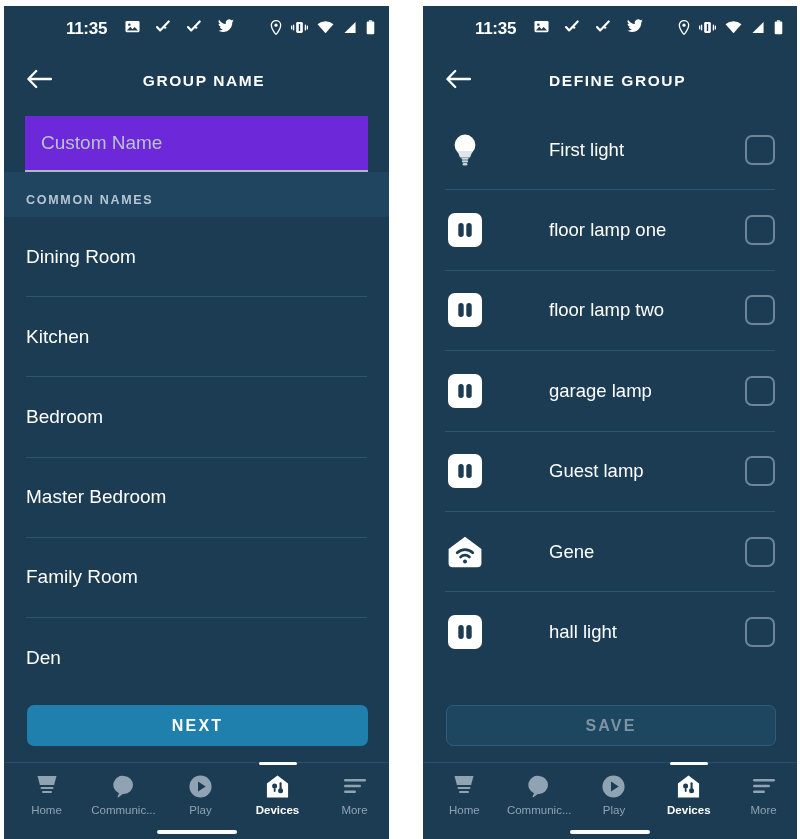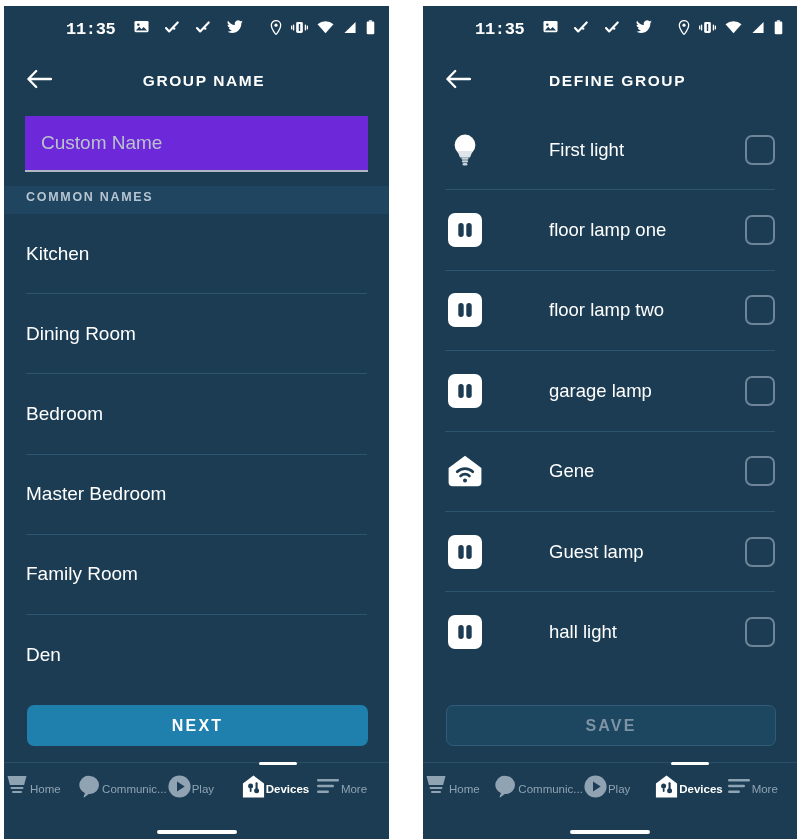--- a/index.html
+++ b/index.html
@@ -39,24 +39,23 @@
     height: 46px;
     display: flex;
     align-items: center;
     padding: 0 14px 0 0;
     color: #ffffff;
     flex: 0 0 auto;
     position: relative;
   }
   .sb-left {
     display: flex;
-    align-items: flex-end;
+    align-items: flex-start;
     gap: 16px;
     margin-left: 62px;
-    font-family: Liberation Mono, monospace;
   }
   .phone.right .sb-left { margin-left: 52px; }
   .sb-clock {
     font-size: 17px;
     font-weight: bold;
     letter-spacing: -0.3px;
     color: #ffffff;
     margin-right: 2px;
   }
   .sb-right {
@@ -105,22 +104,22 @@
     box-sizing: border-box;
     border-bottom: 2px solid #aeb8c2;
   }
   .field-ph {
     color: #b9c3cc;
     font-size: 19px;
   }
 
   .section-band {
     background: #1f4560;
-    padding: 1px 22px 9px 22px;
-    margin-top: 14px;
+    padding: 18px 22px 9px 22px;
+    margin-top: 0;
     flex: 0 0 auto;
   }
   .section-band span {
     color: #b7c5d1;
     font-size: 12.5px;
     font-weight: bold;
     letter-spacing: 1.7px;
   }
 
   
@@ -207,25 +206,26 @@
     height: 76px;
     border-top: 1px solid #2a4f69;
     display: flex;
     align-items: flex-start;
     flex: 0 0 auto;
     position: relative;
   }
   .navitem {
     flex: 1 1 0;
     display: flex;
-    flex-direction: row;
+    flex-direction: column;
     align-items: center;
     padding-top: 10px;
     position: relative;
     cursor: pointer;
+    margin-left: 8px;
   }
   .navicon {
     height: 26px;
     display: flex; align-items: center; justify-content: center;
     margin-bottom: 5px;
   }
   .navlabel {
     font-size: 11.5px;
     color: #8fa3b3;
     max-width: 72px;
@@ -340,24 +340,24 @@
         <span class="field-ph">Custom Name</span>
       </div>
     </div>
 
     <div class="section-band">
       <span>COMMON NAMES</span>
     </div>
 
     <div class="namelist">
       <div class="nameitem">
-          <span>Kitchen</span>
+          <span>Dining Room</span>
         </div>
       <div class="nameitem">
-          <span>Dining Room</span>
+          <span>Kitchen</span>
         </div>
       <div class="nameitem">
           <span>Bedroom</span>
         </div>
       <div class="nameitem">
           <span>Master Bedroom</span>
         </div>
       <div class="nameitem">
           <span>Family Room</span>
         </div>
@@ -546,51 +546,51 @@
               <rect x="11.3" y="11" width="5.4" height="14" rx="2.7" fill="#1b3c52"></rect>
               <rect x="19.3" y="11" width="5.4" height="14" rx="2.7" fill="#1b3c52"></rect>
             </svg>
         </span>
         <span class="devname">garage lamp</span>
         <span class="chk"></span>
       </div>
 
       <div class="devitem">
         <span class="devicon">
+          <svg width="36" height="36" viewBox="0 0 36 36">
+              <rect x="1" y="1" width="34" height="34" rx="7" fill="#ffffff"></rect>
+              <rect x="11.3" y="11" width="5.4" height="14" rx="2.7" fill="#1b3c52"></rect>
+              <rect x="19.3" y="11" width="5.4" height="14" rx="2.7" fill="#1b3c52"></rect>
+            </svg>
+        </span>
+        <span class="devname">Guest lamp</span>
+        <span class="chk"></span>
+      </div>
+
+      <div class="devitem">
+        <span class="devicon">
           <svg width="36" height="34" viewBox="0 0 36 34">
               <path d="M18 1.8L34.4 14v14.2a4 4 0 0 1-4 4H5.6a4 4 0 0 1-4-4V14z" fill="#ffffff"></path>
               <path d="M10.2 17.8a11 11 0 0 1 15.6 0" stroke="#1b3c52" stroke-width="2.7" fill="none" stroke-linecap="round"></path>
               <path d="M13.6 22a6.2 6.2 0 0 1 8.8 0" stroke="#1b3c52" stroke-width="2.7" fill="none" stroke-linecap="round"></path>
               <circle cx="18" cy="26.4" r="2" fill="#1b3c52"></circle>
             </svg>
         </span>
         <span class="devname">Gene</span>
         <span class="chk"></span>
       </div>
 
       <div class="devitem">
         <span class="devicon">
           <svg width="36" height="36" viewBox="0 0 36 36">
               <rect x="1" y="1" width="34" height="34" rx="7" fill="#ffffff"></rect>
               <rect x="11.3" y="11" width="5.4" height="14" rx="2.7" fill="#1b3c52"></rect>
               <rect x="19.3" y="11" width="5.4" height="14" rx="2.7" fill="#1b3c52"></rect>
             </svg>
         </span>
-        <span class="devname">Guest lamp</span>
-        <span class="chk"></span>
-      </div>
-
-      <div class="devitem">
-        <span class="devicon">
-          <svg width="36" height="36" viewBox="0 0 36 36">
-              <rect x="1" y="1" width="34" height="34" rx="7" fill="#ffffff"></rect>
-              <rect x="11.3" y="11" width="5.4" height="14" rx="2.7" fill="#1b3c52"></rect>
-              <rect x="19.3" y="11" width="5.4" height="14" rx="2.7" fill="#1b3c52"></rect>
-            </svg>
-        </span>
         <span class="devname">hall light</span>
         <span class="chk"></span>
       </div>
     </div>
 
     <div class="cta-wrap">
       <div class="cta disabled">SAVE</div>
     </div>
 
     <div class="bottomnav">

